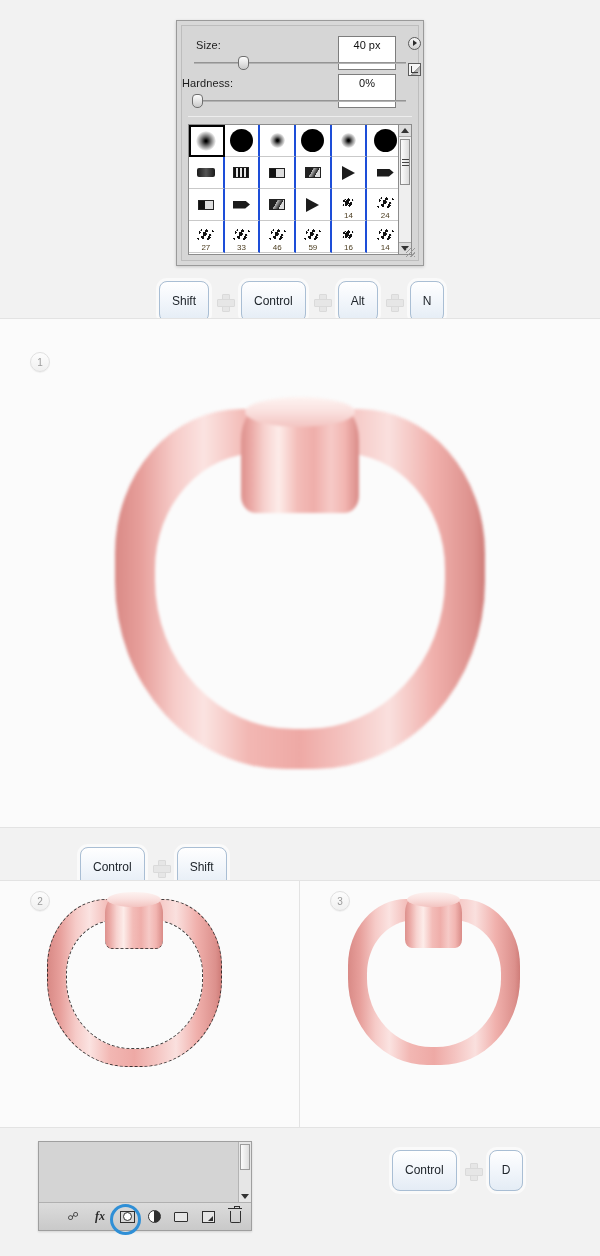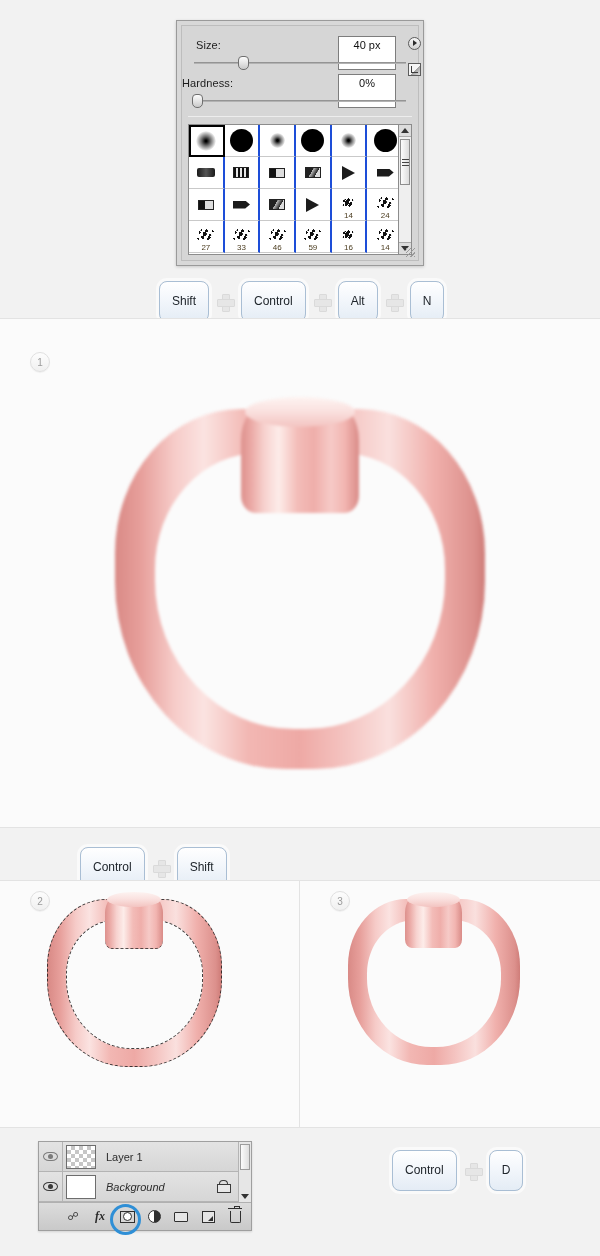--- a/index.html
+++ b/index.html
@@ -560,36 +560,21 @@
     <div class="knob" style="left:57px; top:-4px; width:57px; height:53px;"></div>
     <div class="knob-top" style="left:59px; top:-7px; width:53px; height:15px;"></div>
   </div>
 </div>
 
 <div class="step-badge" id="badge-2">2</div>
 <div class="step-badge" id="badge-3">3</div>
 
 <div id="layers-panel">
 
-  <div class="layer-row" id="layer-row-1">
-    <div class="eye-cell">
-      <div class="eye-ico dim"></div>
-    </div>
-    <div class="thumb-cell thumb-transparent"></div>
-    <div class="layer-name">Layer 1</div>
-  </div>
-
-  <div class="layer-row" id="layer-row-2">
-    <div class="eye-cell">
-      <div class="eye-ico"></div>
-    </div>
-    <div class="thumb-cell thumb-white"></div>
-    <div class="layer-name italic">Background</div>
-    <div class="lock-ico"></div>
-  </div>
+
 
   <div class="layers-scroll">
     <div class="ls-thumb"></div>
     <div class="ls-arrow">
         <i></i>
       </div>
   </div>
 
   <div class="layers-toolbar">
     <div class="tb-ico">

